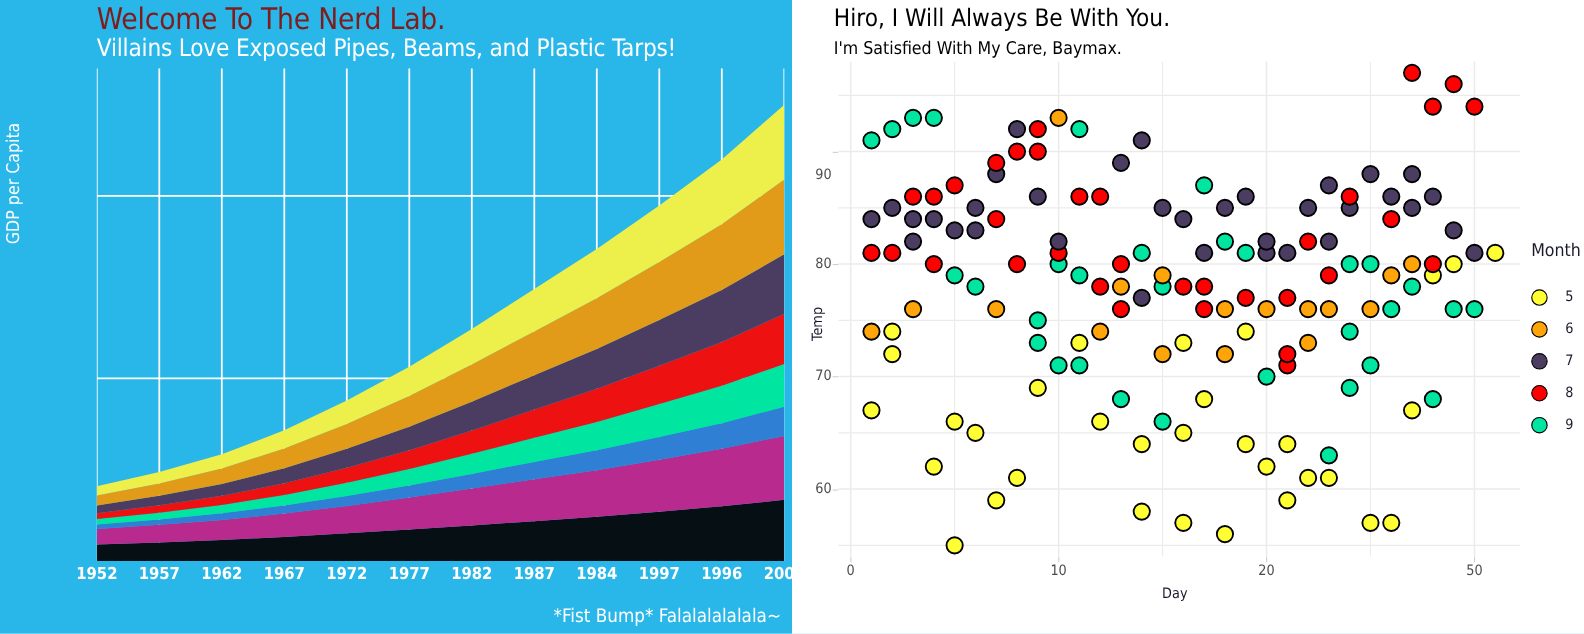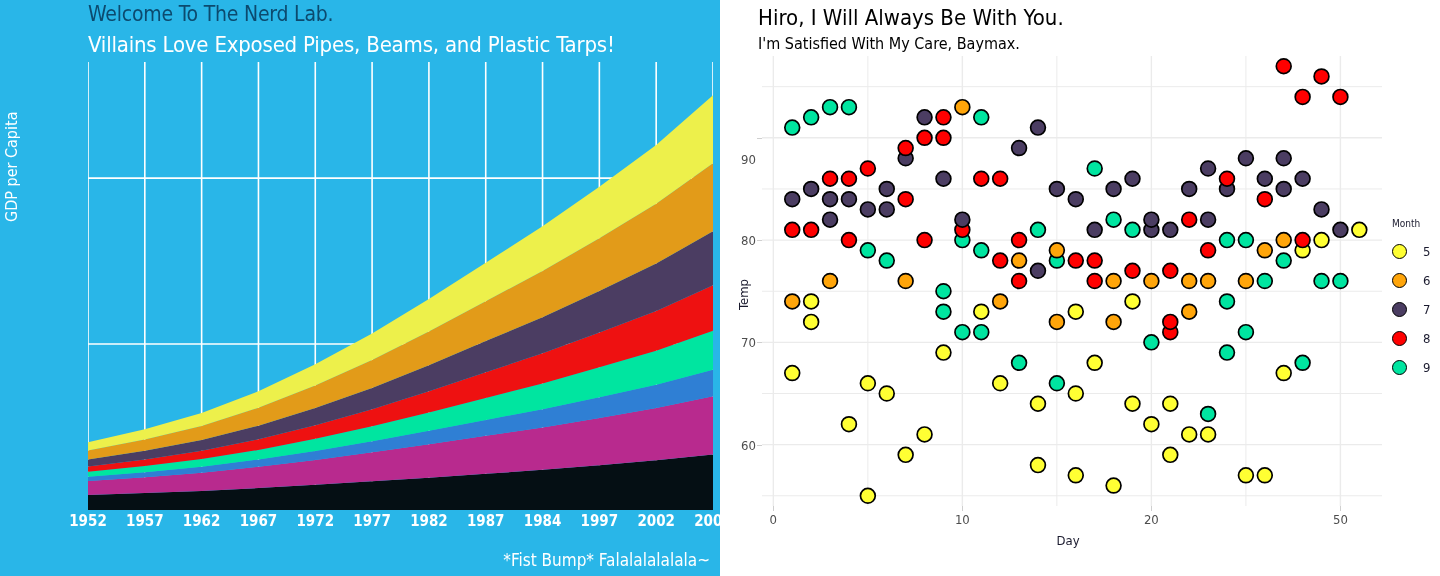--- a/index.html
+++ b/index.html
@@ -25,22 +25,22 @@
     position: relative;
     width: 720px;
     height: 576px;
     background: #29B6E8;
     flex: 0 0 720px;
   }
   .left-title {
     position: absolute;
     left: 88px;
     top: 2px;
-    font-size: 21px;
-    color: #0c4a6e;
+    font-size: 27px;
+    color: #7f1d1d;
     white-space: nowrap;
     letter-spacing: -0.2px;
   }
   .left-subtitle {
     position: absolute;
     left: 88px;
     top: 32px;
     font-size: 22px;
     color: #ffffff;
     white-space: nowrap;
@@ -171,23 +171,23 @@
     background: #cfcfcf;
   }
 
   
   .legend {
     position: absolute;
     left: 1392px;
     top: 218px;
   }
   .legend-title {
-    font-size: 10px;
+    font-size: 16px;
     color: #1a1a2e;
-    margin-bottom: 8px;
+    margin-bottom: 19px;
     white-space: nowrap;
   }
   .legend-row {
     display: flex;
     align-items: center;
     height: 29px;
   }
   .legend-swatch {
     width: 15px;
     height: 15px;
@@ -243,21 +243,21 @@
         <div class="xtick-left" style="left: 88px;">1952</div>
         <div class="xtick-left" style="left: 144.818px;">1957</div>
         <div class="xtick-left" style="left: 201.636px;">1962</div>
         <div class="xtick-left" style="left: 258.455px;">1967</div>
         <div class="xtick-left" style="left: 315.273px;">1972</div>
         <div class="xtick-left" style="left: 372.091px;">1977</div>
         <div class="xtick-left" style="left: 428.909px;">1982</div>
         <div class="xtick-left" style="left: 485.727px;">1987</div>
         <div class="xtick-left" style="left: 542.545px;">1984</div>
         <div class="xtick-left" style="left: 599.364px;">1997</div>
-        <div class="xtick-left" style="left: 656.182px;">2002</div>
+        <div class="xtick-left" style="left: 656.182px;">1996</div>
         <div class="xtick-left" style="left: 713px;">2007</div>
       </div>
     <div class="left-caption">*Fist Bump* Falalalalalala~</div>
   </div>
 
   <div class="panel-right">
     <div class="right-title">Hiro, I Will Always Be With You.</div>
     <div class="right-subtitle">I'm Satisfied With My Care, Baymax.</div>
     <div class="right-ylab">Temp</div>
     <div class="right-xlab">Day</div>

